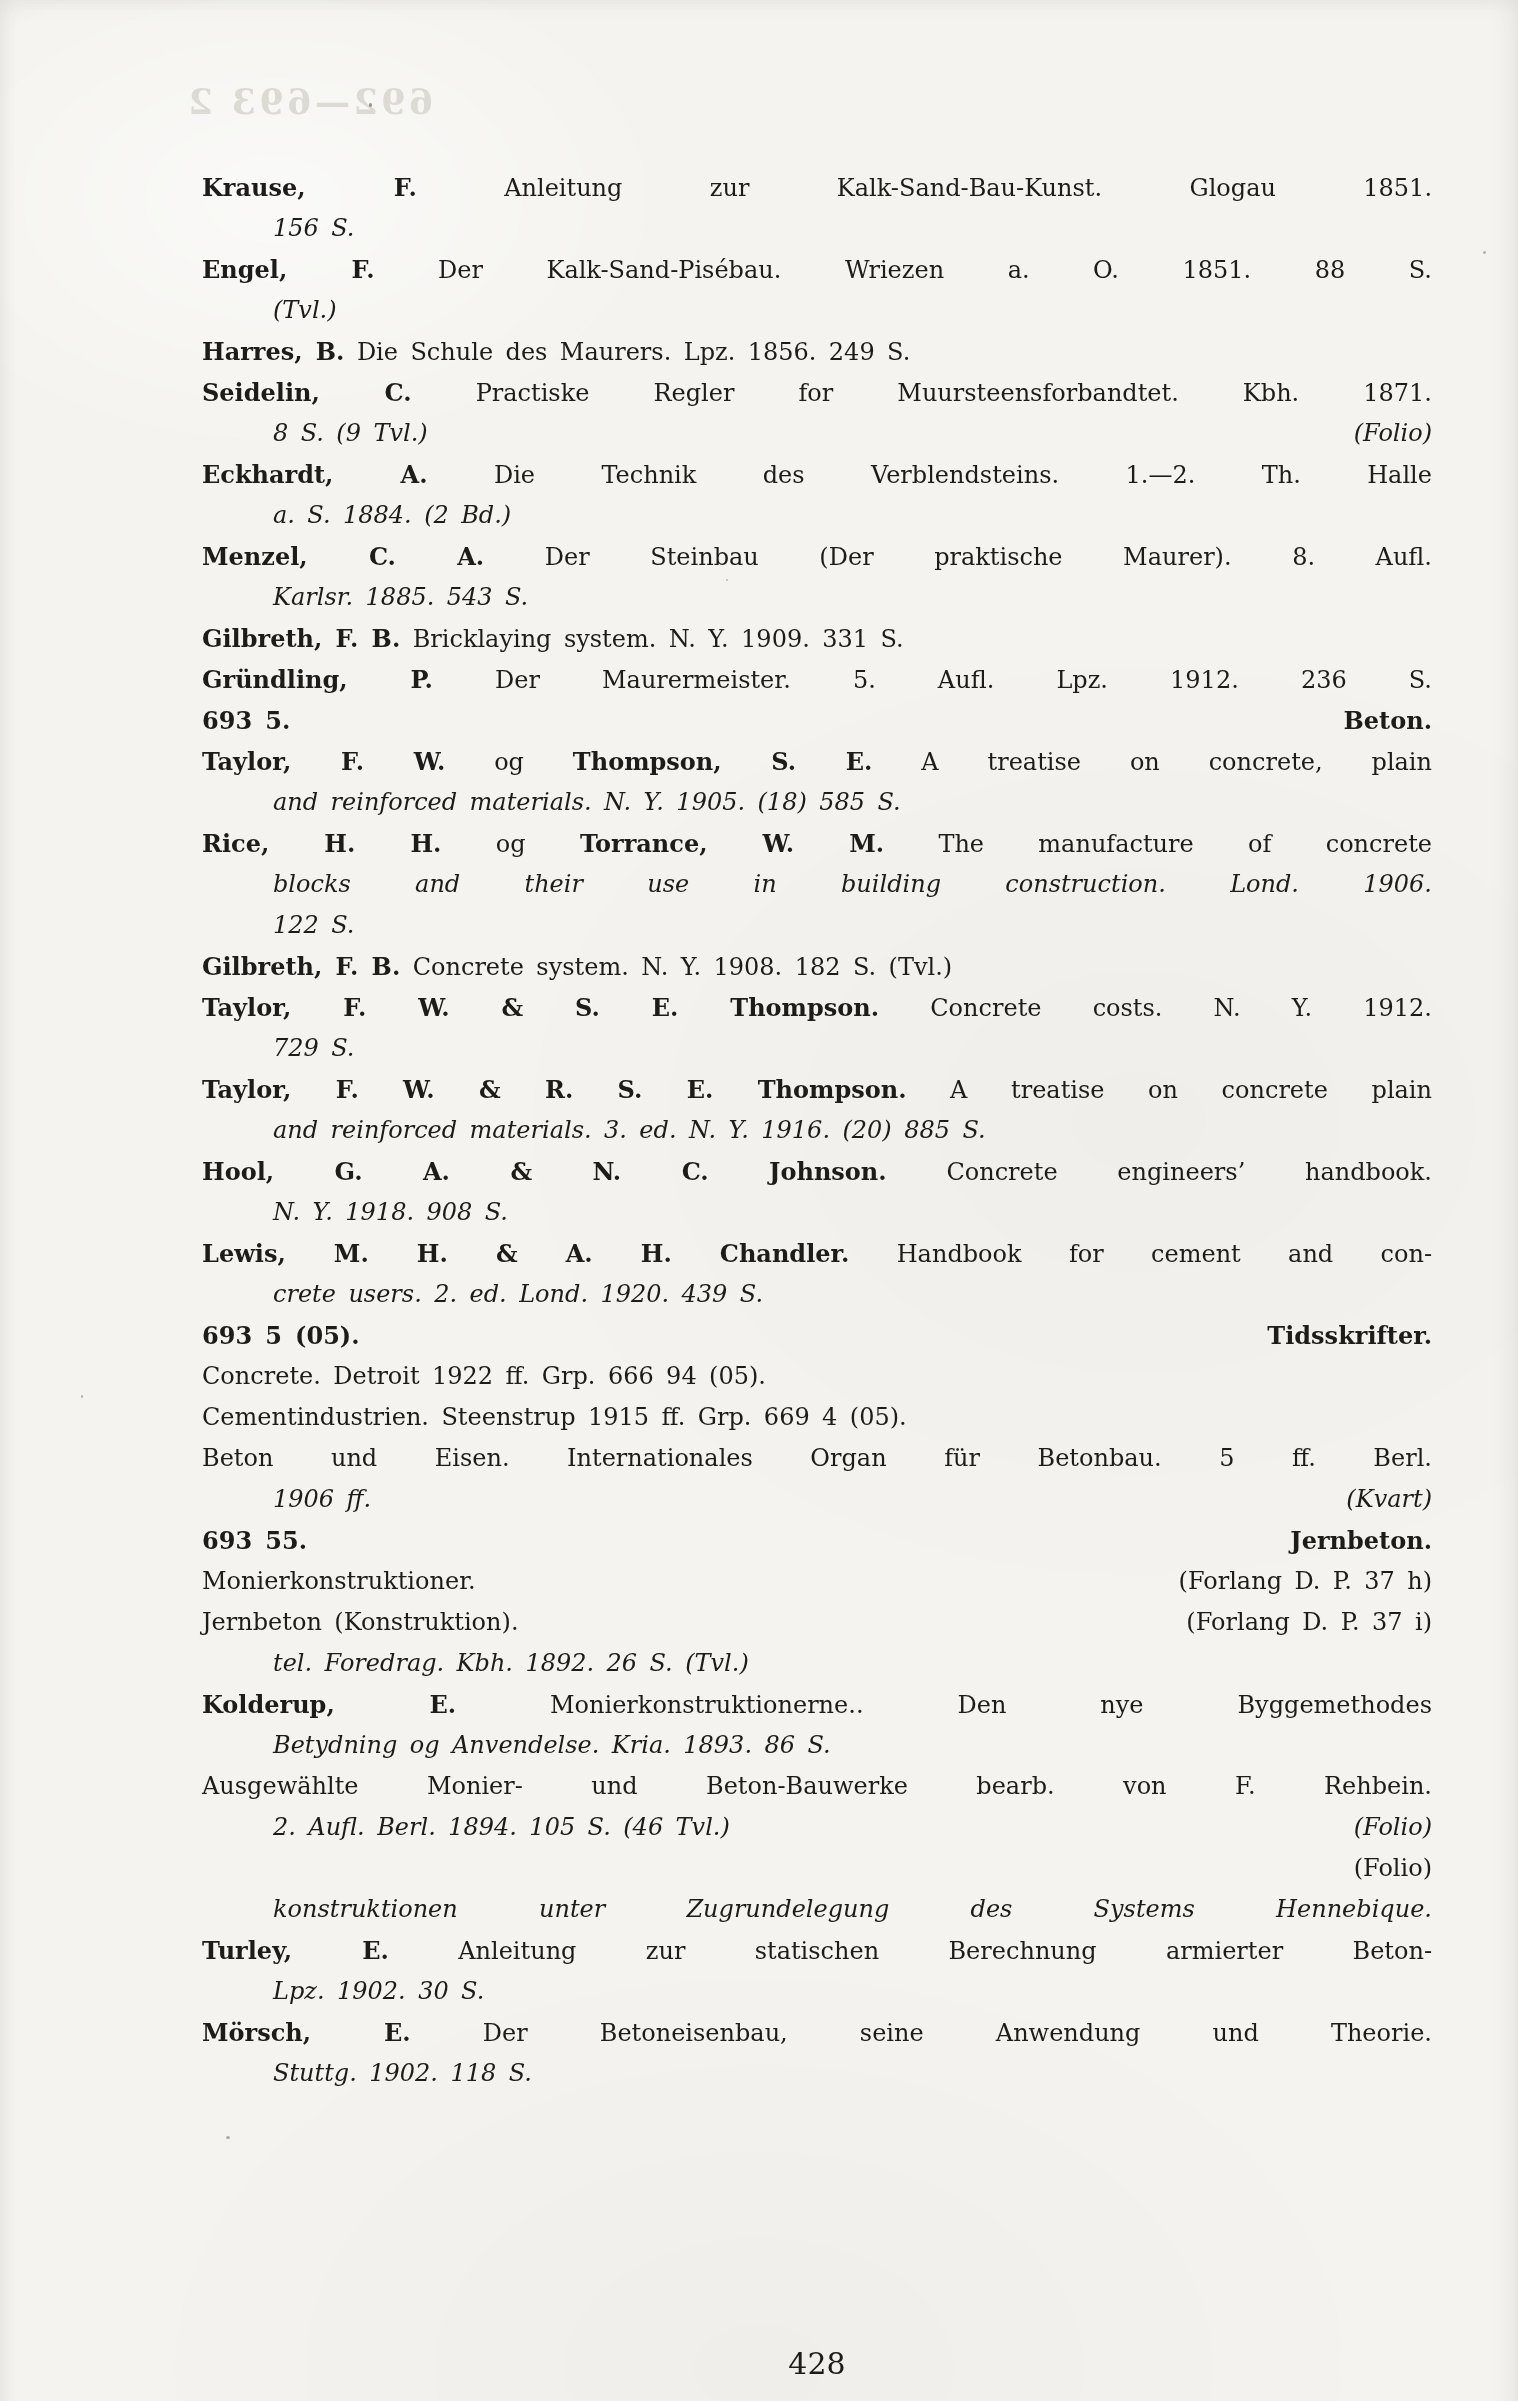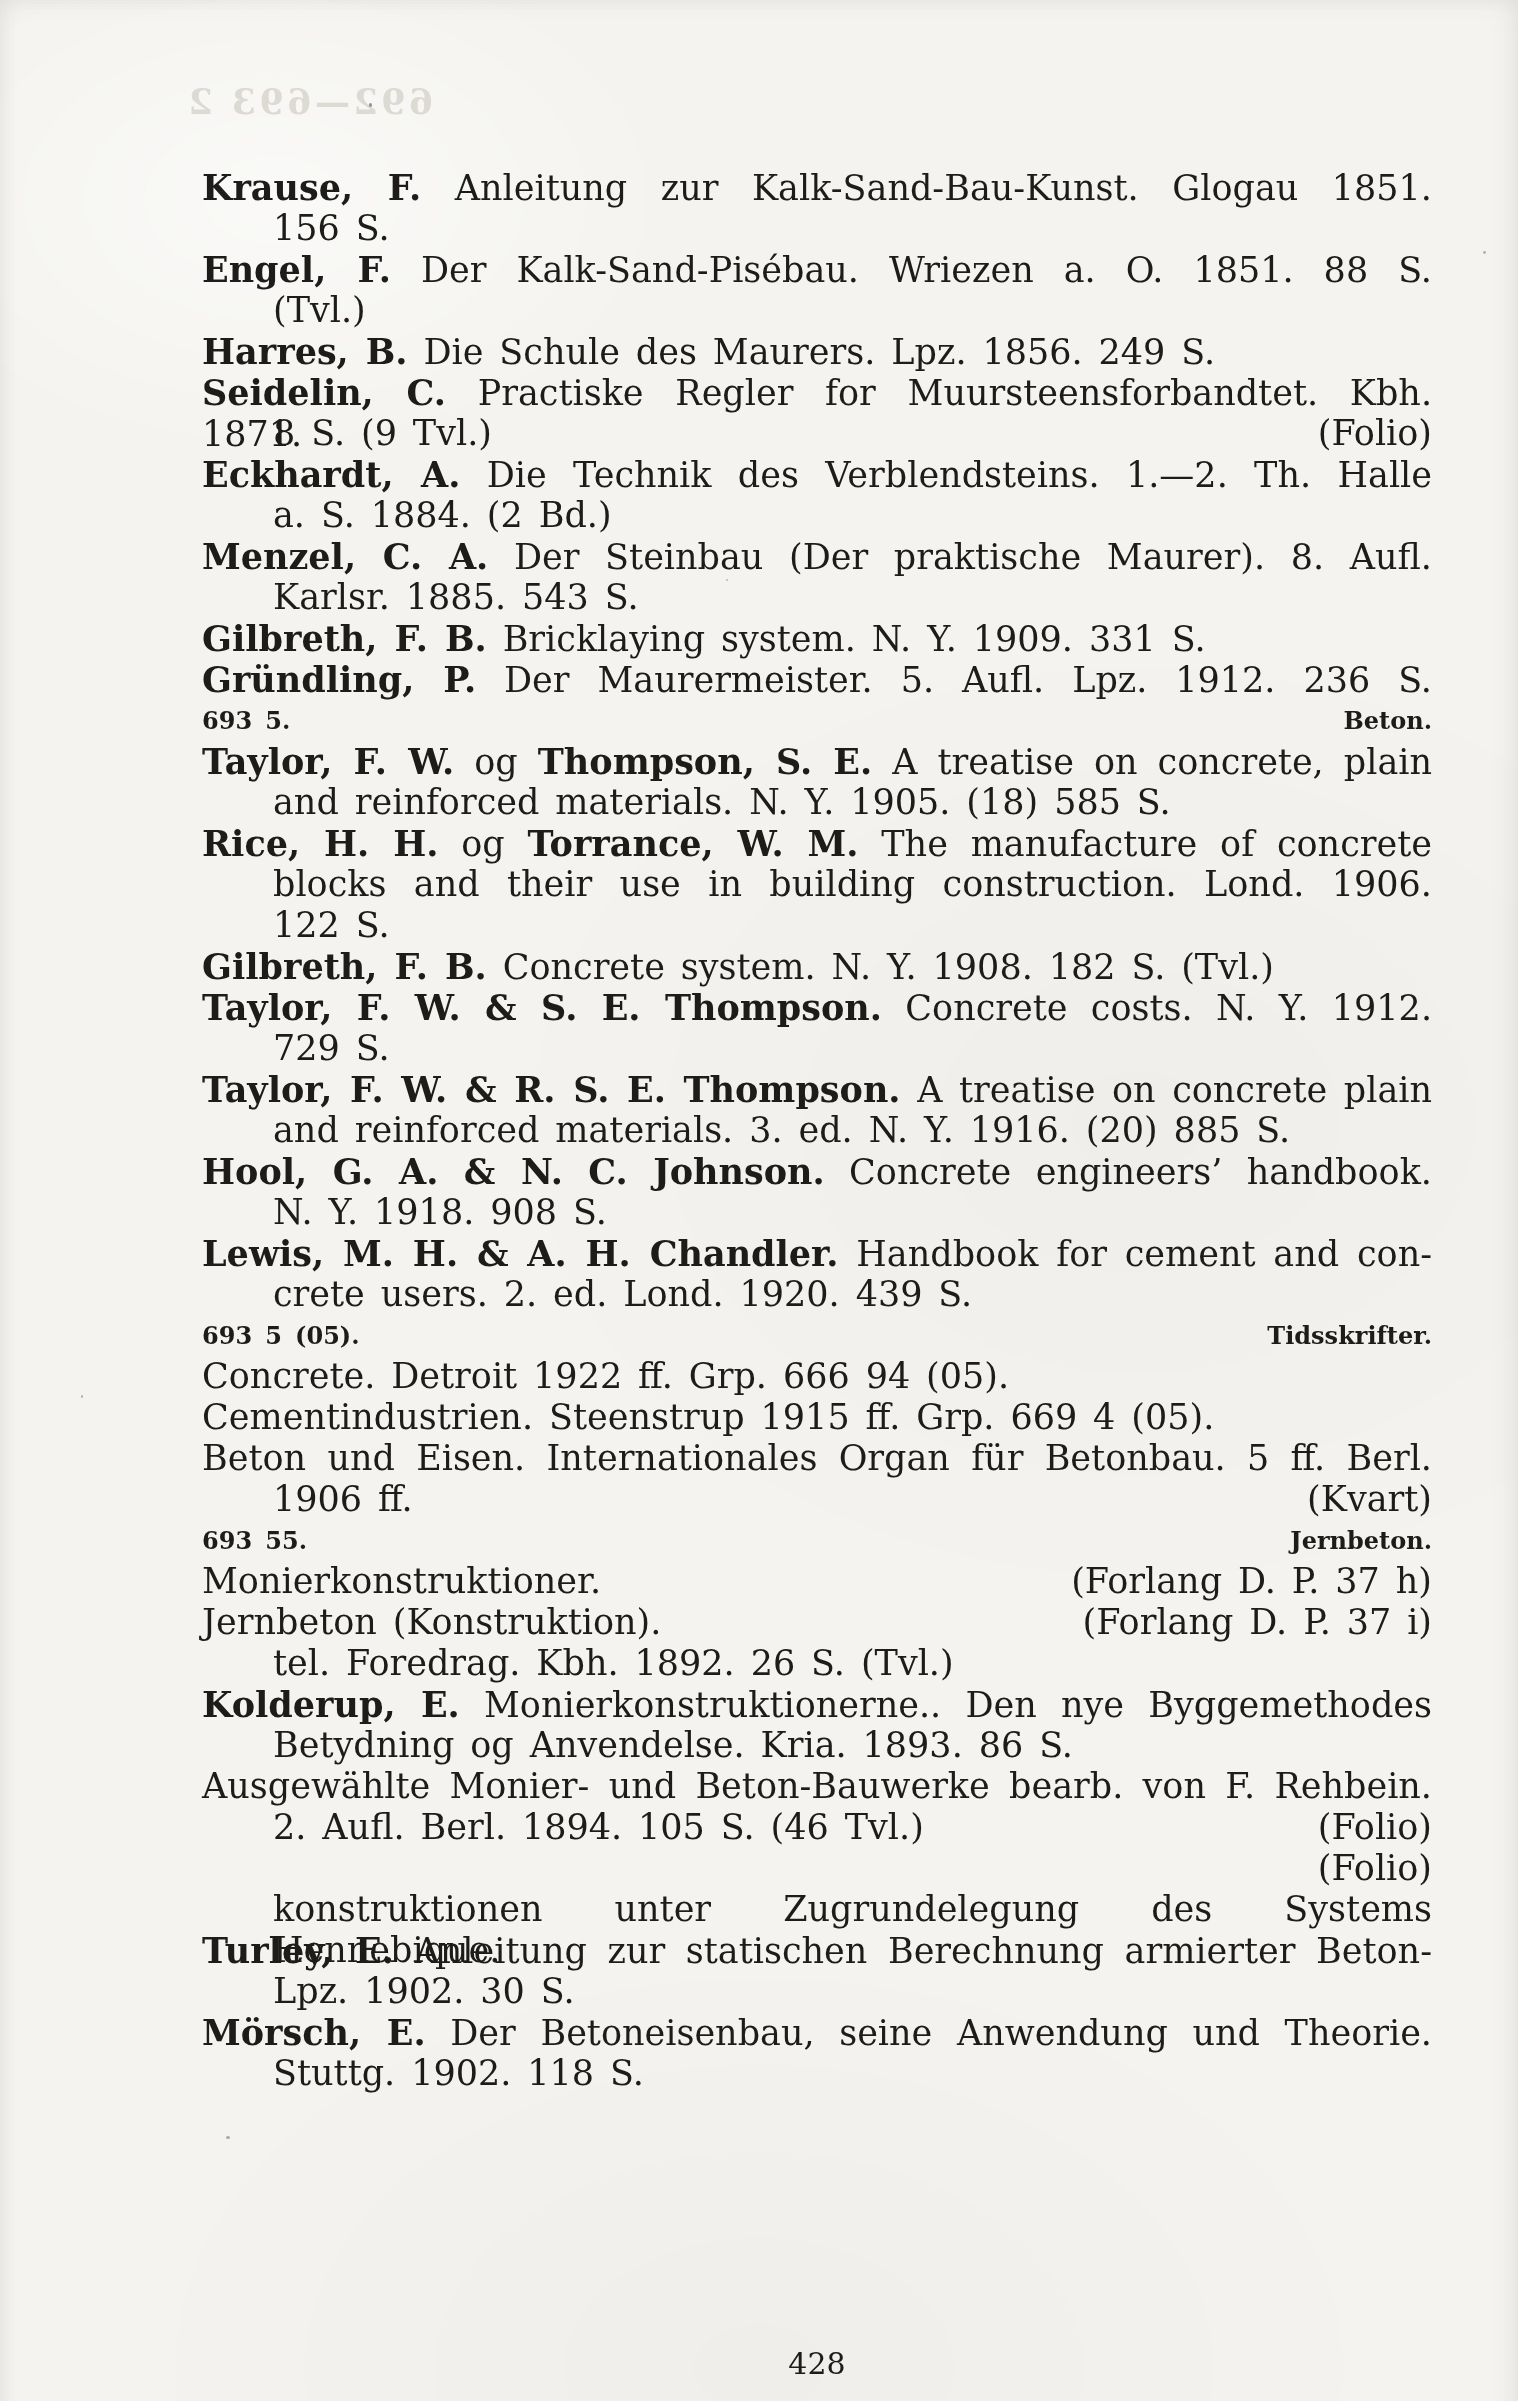--- a/index.html
+++ b/index.html
@@ -42,25 +42,25 @@
   }
   .lines {
     position: absolute;
     left: 202px;
     top: 167px;
     width: 1230px;
   }
   .line {
     height: 41px;
     line-height: 41px;
-    font-size: 35px;
+    font-size: 24px;
     word-spacing: 4.8px;
   }
   .line .bold { font-weight: 700; }
-  .line.indent { padding-left: 71px; }
+  .line.indent { padding-left: 71px; font-style: italic; }
   .line.justify {
     text-align: justify;
     text-align-last: justify;
   }
   .line.two {
     display: flex;
     justify-content: space-between;
   }
   .line.two .left { flex: 0 1 auto; }
   .line.two .right { flex: 0 0 auto; }

